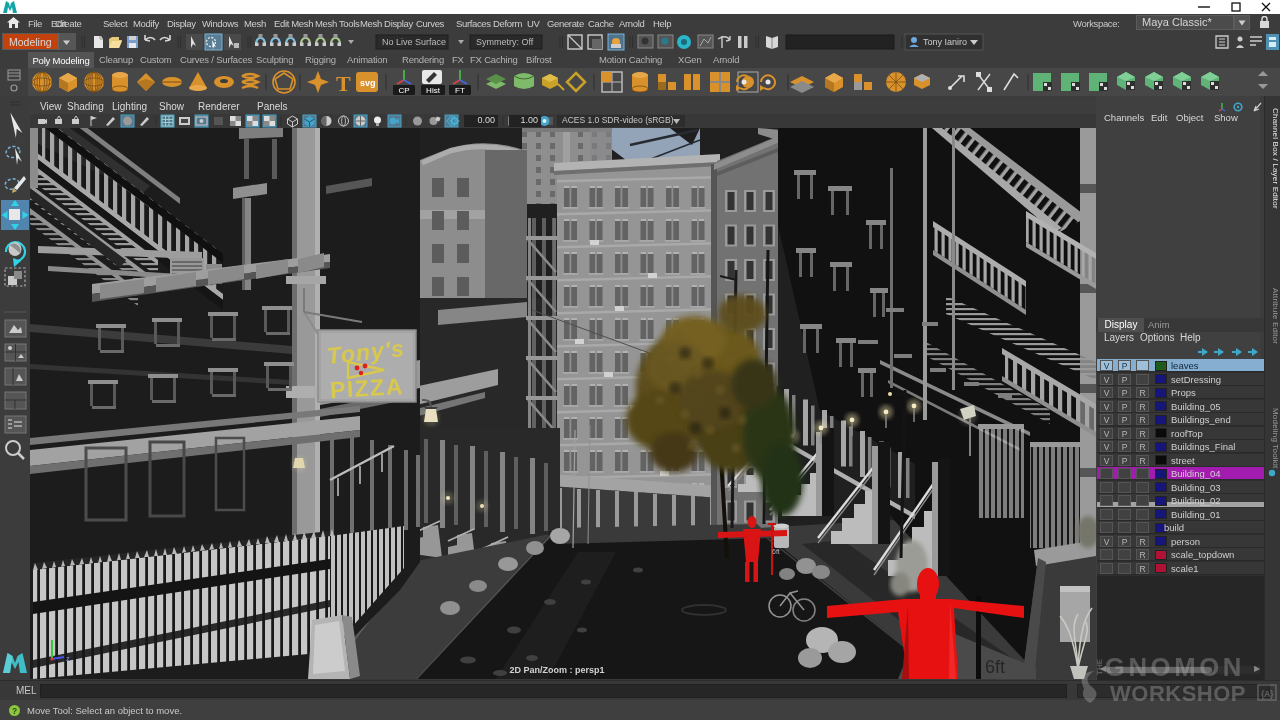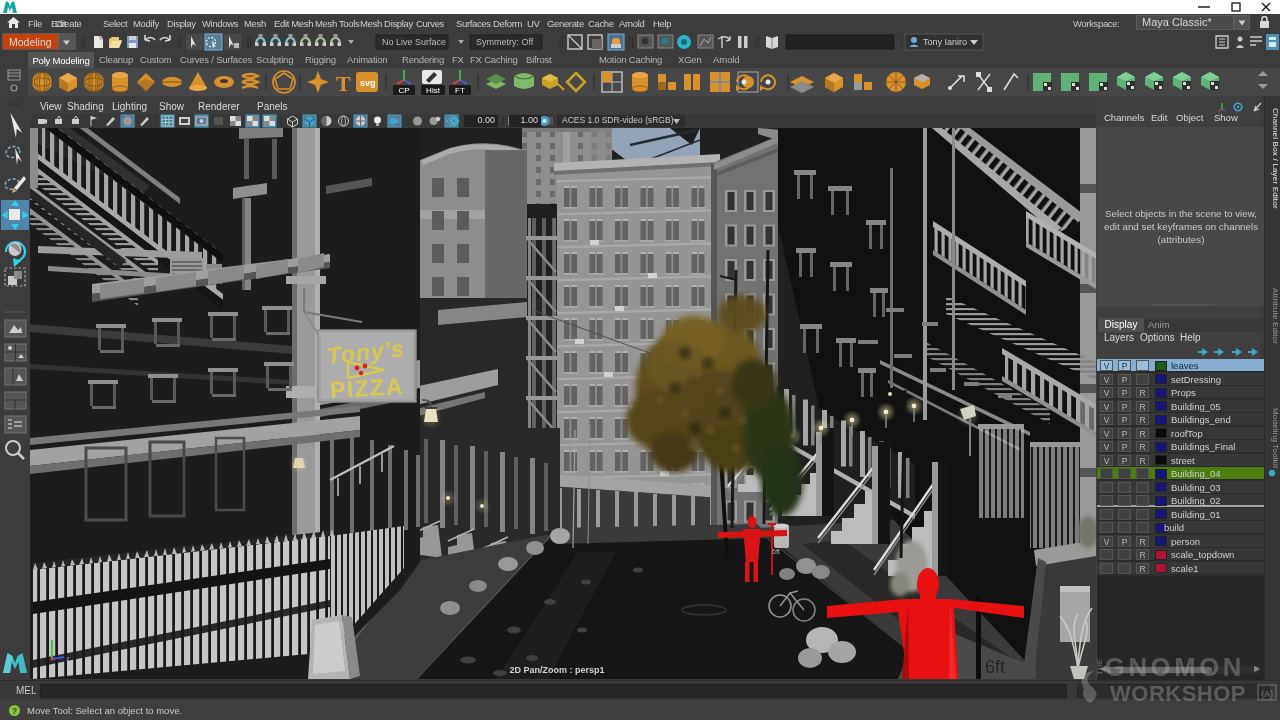--- a/index.html
+++ b/index.html
@@ -1446,24 +1446,20 @@
         <circle cx="20" cy="5" r="3.8" fill="none" stroke="#3fa8c9" stroke-width="1.6"></circle>
         <circle cx="20" cy="5" r="1.2" fill="#3fa8c9"></circle>
         <path d="M36,9 L43,1 M36,9 L38,4 M36,9 L41,7" stroke="#ccc" stroke-width="1.2"></path>
       </svg>
       <div class="abs" style="left:0;top:16px;width:168px;height:14px;font-size:9.5px;color:#d8d8d8;">
         <span class="abs" style="left:8px;">Channels</span>
         <span class="abs" style="left:55px;">Edit</span>
         <span class="abs" style="left:80px;">Object</span>
         <span class="abs" style="left:118px;">Show</span>
       </div>
-      <div class="abs" style="left:1px;top:31px;width:167px;height:180px;background:#484848;">
-        <div style="position:absolute;left:2px;top:80px;width:164px;text-align:center;font-size:9.8px;color:#c9c9c9;line-height:13px;">Select objects in the scene to view,<br>edit and set keyframes on channels<br>(attributes)</div>
-        <div style="position:absolute;left:55px;bottom:2px;width:62px;border-top:1px dotted #666;"></div>
-      </div>
       <div class="abs" style="left:0;top:222px;width:168px;height:14px;background:#383838;">
         <span class="abs" style="left:2px;top:0;width:46px;height:14px;background:#4f4f4f;color:#fff;font-size:10px;text-align:center;padding-top:1px;">Display</span>
         <span class="abs" style="left:52px;top:1px;color:#9a9a9a;font-size:9.5px;">Anim</span>
       </div>
       <div class="abs" style="left:0;top:236px;width:168px;height:14px;font-size:10px;color:#d8d8d8;">
         <span class="abs" style="left:8px;">Layers</span>
         <span class="abs" style="left:44px;">Options</span>
         <span class="abs" style="left:84px;">Help</span>
       </div>
       <svg class="abs" style="left:100px;top:250px" width="66" height="12" viewBox="0 0 66 12">
@@ -1524,35 +1520,35 @@
           <span class="abs" style="left:58px;top:1.5px;width:12px;height:10px;background:#15157a;border:1px solid #222;"></span>
           <span class="abs" style="left:74px;top:1px;font-size:9.5px;color:#cfcfcf;">Buildings_Final</span>
         </div>
         <div class="abs" style="left:0;top:94.5px;width:167px;height:13px;background:#373737;border-bottom:1px solid #2a2a2a;">
           <span class="abs" style="left:3px;top:1px;width:13px;height:11px;background:#414141;border:1px solid #555;font-size:8.5px;color:#b8b8b8;text-align:center;">V</span>
           <span class="abs" style="left:21px;top:1px;width:13px;height:11px;background:#414141;border:1px solid #555;font-size:8.5px;color:#b8b8b8;text-align:center;">P</span>
           <span class="abs" style="left:39px;top:1px;width:13px;height:11px;background:#414141;border:1px solid #555;font-size:8.5px;color:#b8b8b8;text-align:center;">R</span>
           <span class="abs" style="left:58px;top:1.5px;width:12px;height:10px;background:#0a0a0a;border:1px solid #222;"></span>
           <span class="abs" style="left:74px;top:1px;font-size:9.5px;color:#cfcfcf;">street</span>
         </div>
-        <div class="abs" style="left:0;top:108.0px;width:167px;height:13px;background:#4d7c0f;border-bottom:1px solid #2a2a2a;">
+        <div class="abs" style="left:0;top:108.0px;width:167px;height:13px;background:#a21caf;border-bottom:1px solid #2a2a2a;">
           <span class="abs" style="left:3px;top:1px;width:13px;height:11px;background:#414141;border:1px solid #555;font-size:8.5px;color:#b8b8b8;text-align:center;"></span>
           <span class="abs" style="left:21px;top:1px;width:13px;height:11px;background:#414141;border:1px solid #555;font-size:8.5px;color:#b8b8b8;text-align:center;"></span>
           <span class="abs" style="left:39px;top:1px;width:13px;height:11px;background:#414141;border:1px solid #555;font-size:8.5px;color:#b8b8b8;text-align:center;"></span>
           <span class="abs" style="left:58px;top:1.5px;width:12px;height:10px;background:#15157a;border:1px solid #222;"></span>
           <span class="abs" style="left:74px;top:1px;font-size:9.5px;color:#cfcfcf;">Building_04</span>
         </div>
         <div class="abs" style="left:0;top:121.5px;width:167px;height:13px;background:#373737;border-bottom:1px solid #2a2a2a;">
           <span class="abs" style="left:3px;top:1px;width:13px;height:11px;background:#414141;border:1px solid #555;font-size:8.5px;color:#b8b8b8;text-align:center;"></span>
           <span class="abs" style="left:21px;top:1px;width:13px;height:11px;background:#414141;border:1px solid #555;font-size:8.5px;color:#b8b8b8;text-align:center;"></span>
           <span class="abs" style="left:39px;top:1px;width:13px;height:11px;background:#414141;border:1px solid #555;font-size:8.5px;color:#b8b8b8;text-align:center;"></span>
           <span class="abs" style="left:58px;top:1.5px;width:12px;height:10px;background:#15157a;border:1px solid #222;"></span>
           <span class="abs" style="left:74px;top:1px;font-size:9.5px;color:#cfcfcf;">Building_03</span>
         </div>
-        <div class="abs" style="left:0;top:135.0px;width:167px;height:13px;background:#373737;border-bottom:2px solid #a3a3a3;">
+        <div class="abs" style="left:0;top:135.0px;width:167px;height:13px;background:#373737;border-bottom:5px solid #a3a3a3;">
           <span class="abs" style="left:3px;top:1px;width:13px;height:11px;background:#414141;border:1px solid #555;font-size:8.5px;color:#b8b8b8;text-align:center;"></span>
           <span class="abs" style="left:21px;top:1px;width:13px;height:11px;background:#414141;border:1px solid #555;font-size:8.5px;color:#b8b8b8;text-align:center;"></span>
           <span class="abs" style="left:39px;top:1px;width:13px;height:11px;background:#414141;border:1px solid #555;font-size:8.5px;color:#b8b8b8;text-align:center;"></span>
           <span class="abs" style="left:58px;top:1.5px;width:12px;height:10px;background:#15157a;border:1px solid #222;"></span>
           <span class="abs" style="left:74px;top:1px;font-size:9.5px;color:#cfcfcf;">Building_02</span>
         </div>
         <div class="abs" style="left:0;top:148.5px;width:167px;height:13px;background:#373737;border-bottom:1px solid #2a2a2a;">
           <span class="abs" style="left:3px;top:1px;width:13px;height:11px;background:#414141;border:1px solid #555;font-size:8.5px;color:#b8b8b8;text-align:center;"></span>
           <span class="abs" style="left:21px;top:1px;width:13px;height:11px;background:#414141;border:1px solid #555;font-size:8.5px;color:#b8b8b8;text-align:center;"></span>
           <span class="abs" style="left:39px;top:1px;width:13px;height:11px;background:#414141;border:1px solid #555;font-size:8.5px;color:#b8b8b8;text-align:center;"></span>

